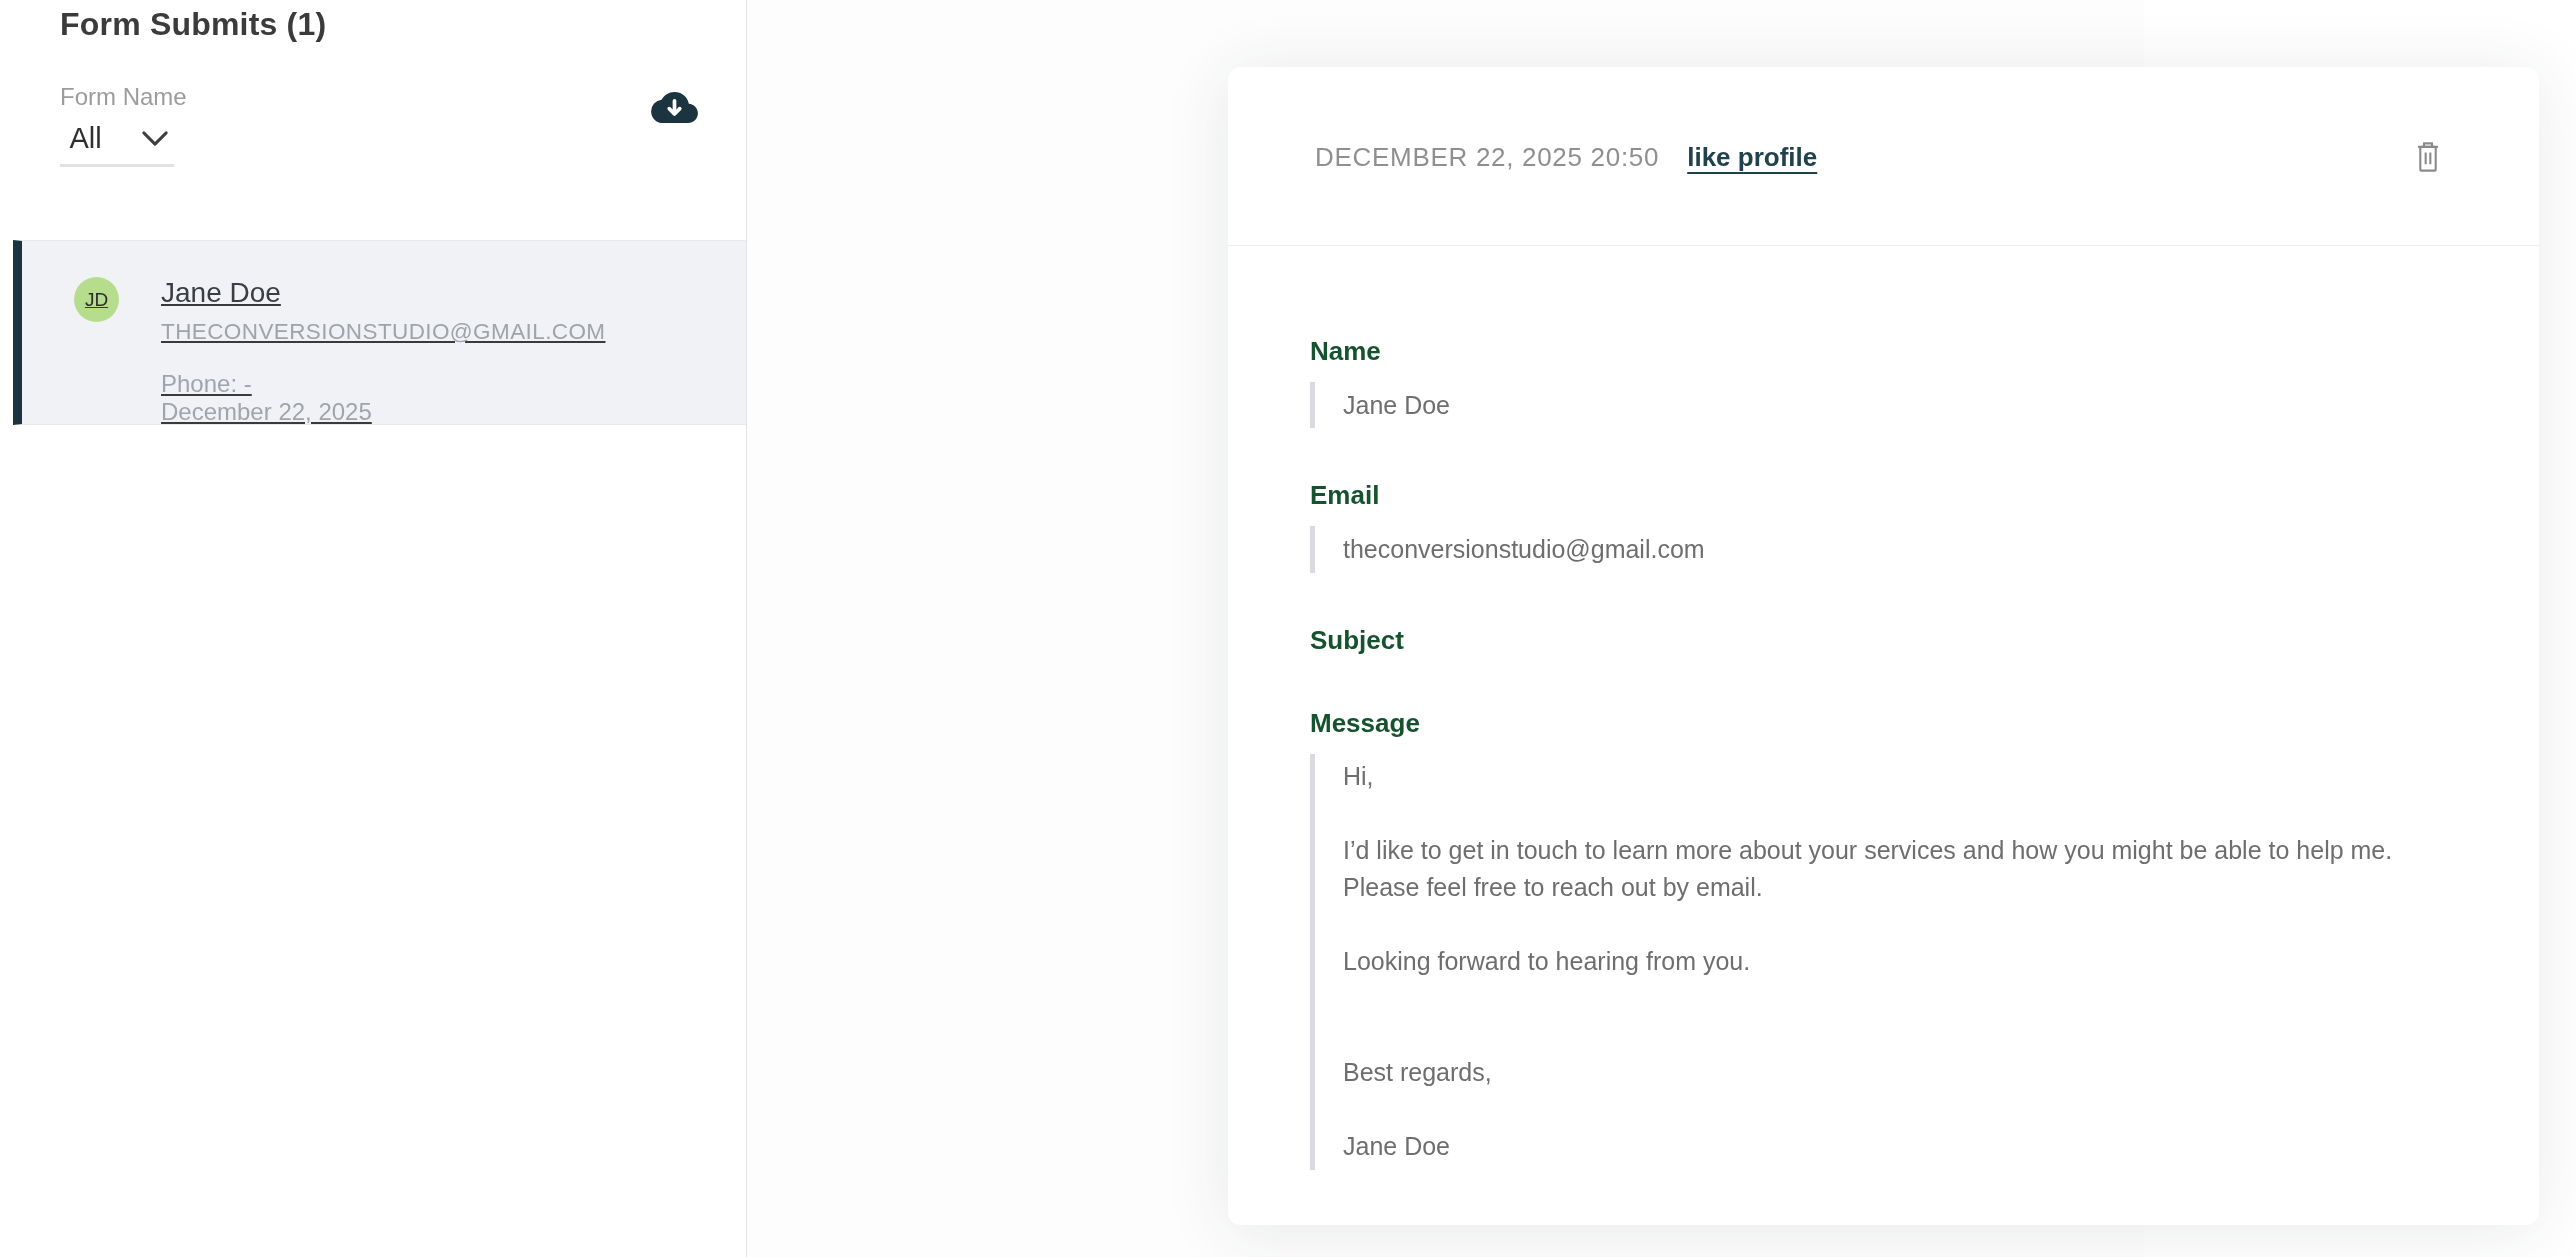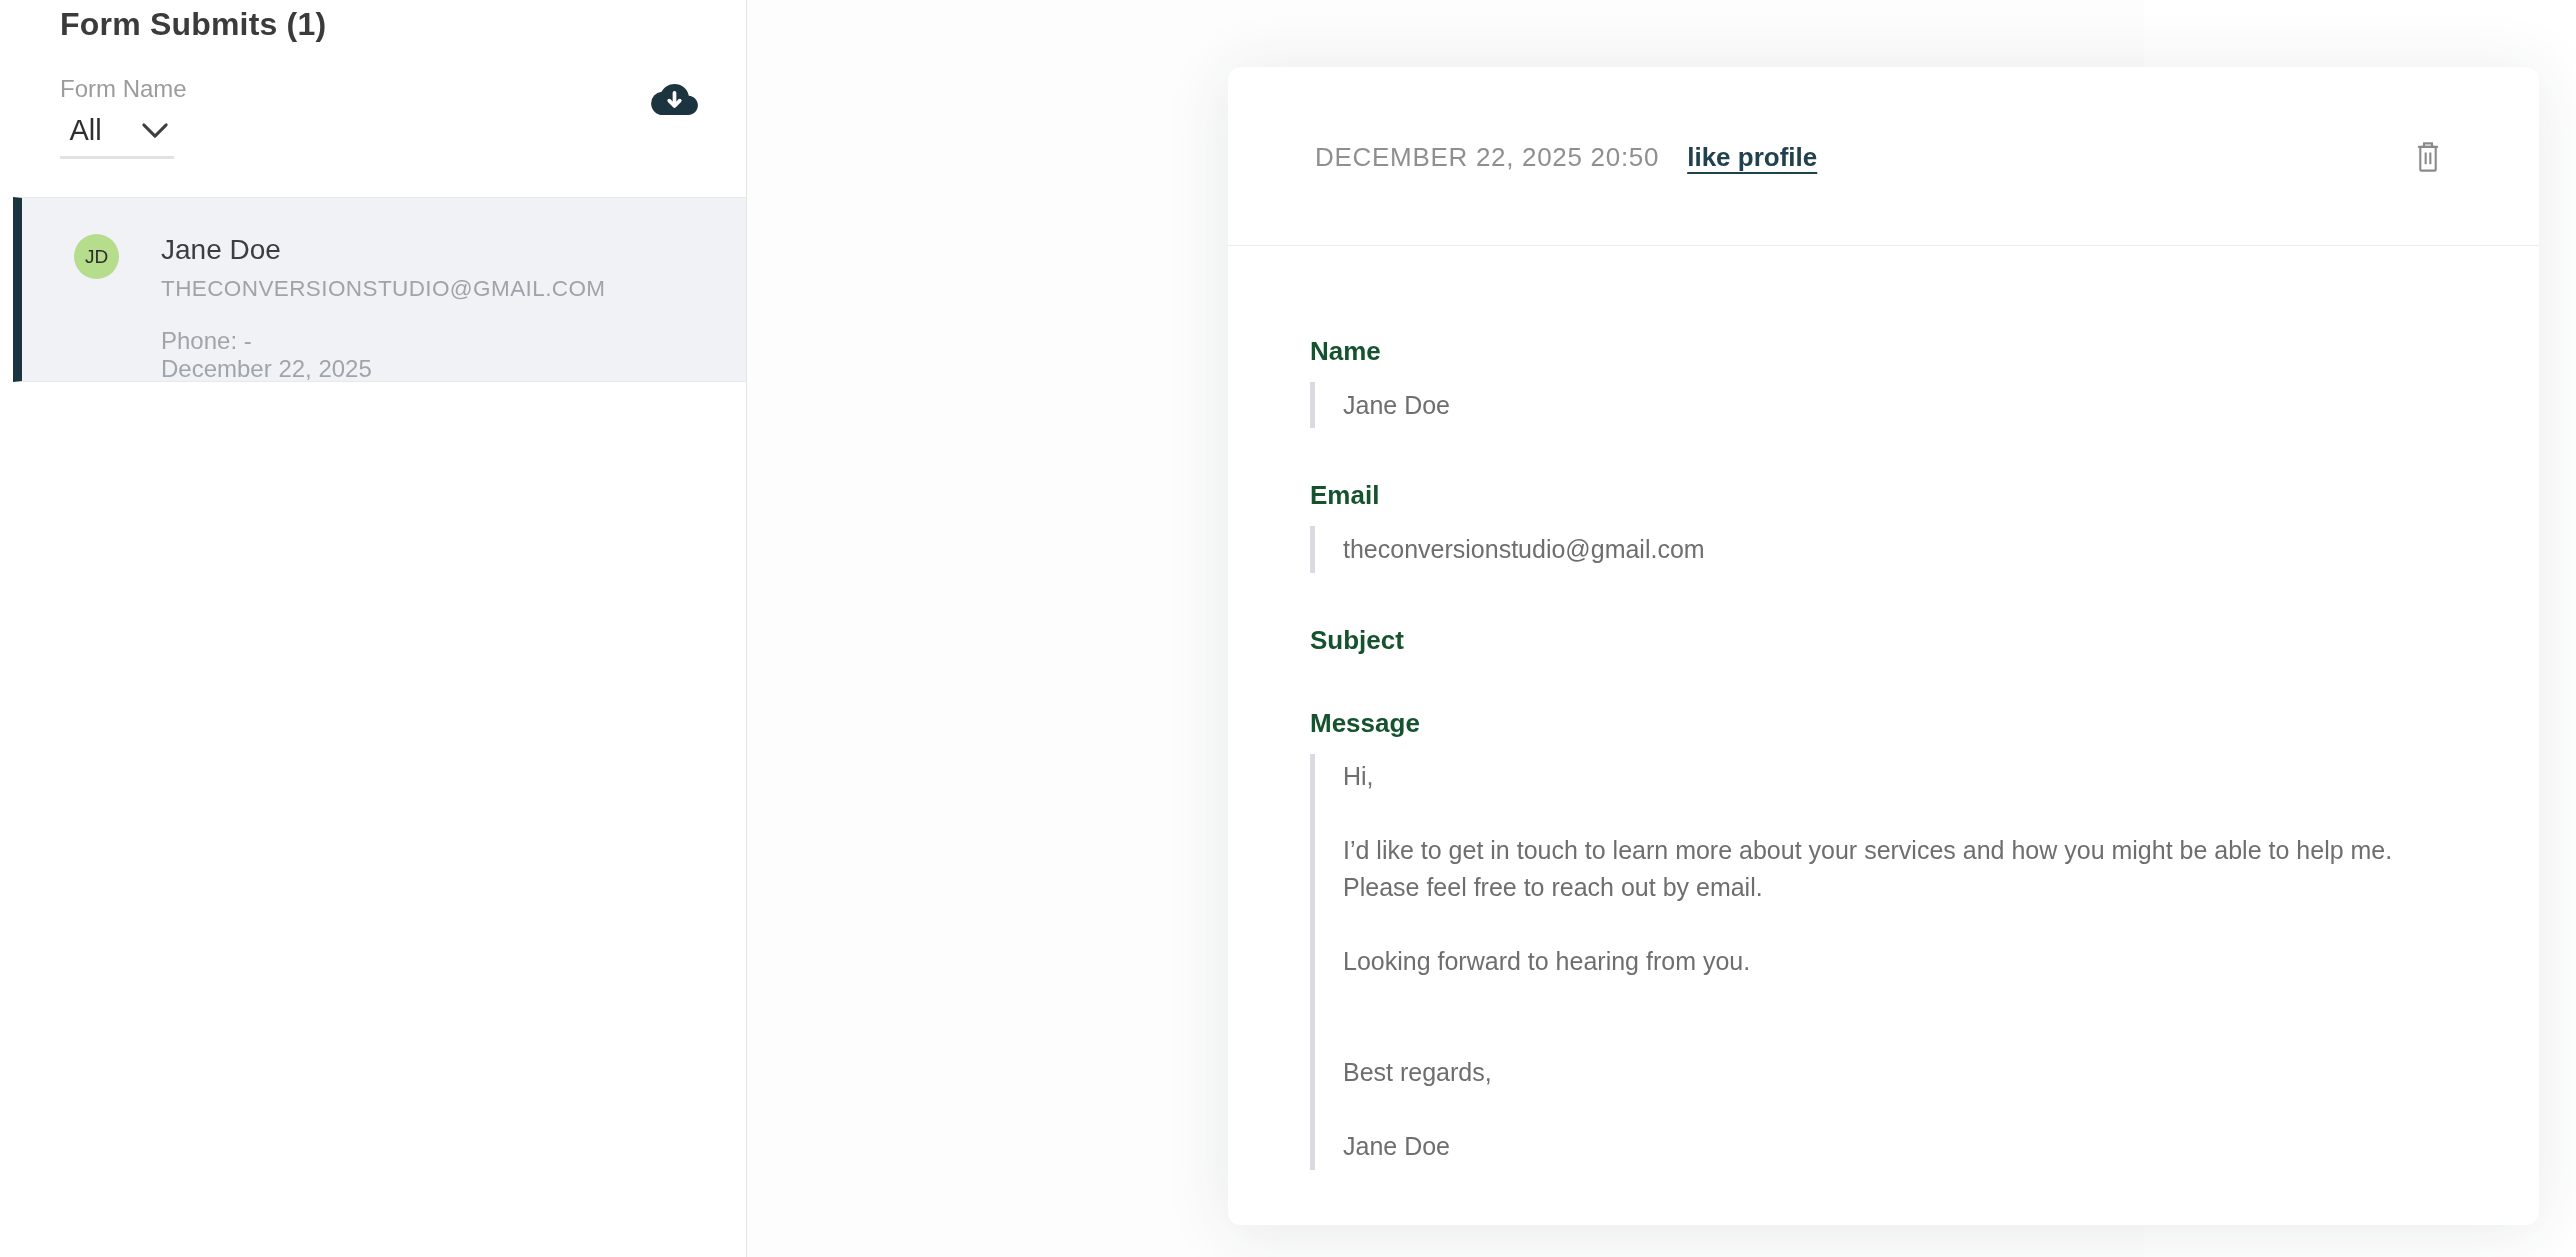--- a/index.html
+++ b/index.html
@@ -17,39 +17,39 @@
     background: #ffffff;
     border-right: 1.9px solid var(--color-border, #e4e4e6);
     display: flex; flex-direction: column;
   }
   .sidebar-head { padding: 5.6px 47px 0 60px; }
   .page-title {
     font-size: 32px; font-weight: 600; color: #3b3b3b;
     letter-spacing: 0.2px;
   }
   .filter-row {
-    margin-top: 32px;
+    margin-top: 40px;
     display: flex; align-items: flex-start; justify-content: space-between;
   }
   .filter-label { font-size: 24px; color: #9c9c9c; }
   .select {
     margin-top: 11.2px; display: inline-flex; align-items: center;
     cursor: pointer; background: none; border: none;
     padding: 0 5.6px 9.4px 9.4px;
     border-bottom: 3.7px solid var(--color-underline, #e2e2e2);
   }
   .select-value { font-size: 29px; color: #2f2f2f; font-weight: 400; }
   .select .chev { margin-left: 39px; width: 28px; height: 17px; }
   .export-btn {
     background: none; border: none; cursor: pointer;
     margin-top: 5.6px; padding: 0; line-height: 0;
   }
   .export-btn svg { width: 49px; height: 39px; }
 
-  .list { margin-top: 38px; }
+  .list { margin-top: 73px; text-decoration: underline; }
   .submission {
     margin-left: 13px;
     border-left: 9.4px solid var(--color-accent, #1c3440);
     border-top: 1.9px solid #e9e9ec;
     border-bottom: 1.9px solid #e9e9ec;
     background: var(--color-selected_bg, #f1f2f6);
     height: 185px;
     padding: 36px 20.6px 0 52px;
     display: flex; align-items: flex-start;
     cursor: pointer;

